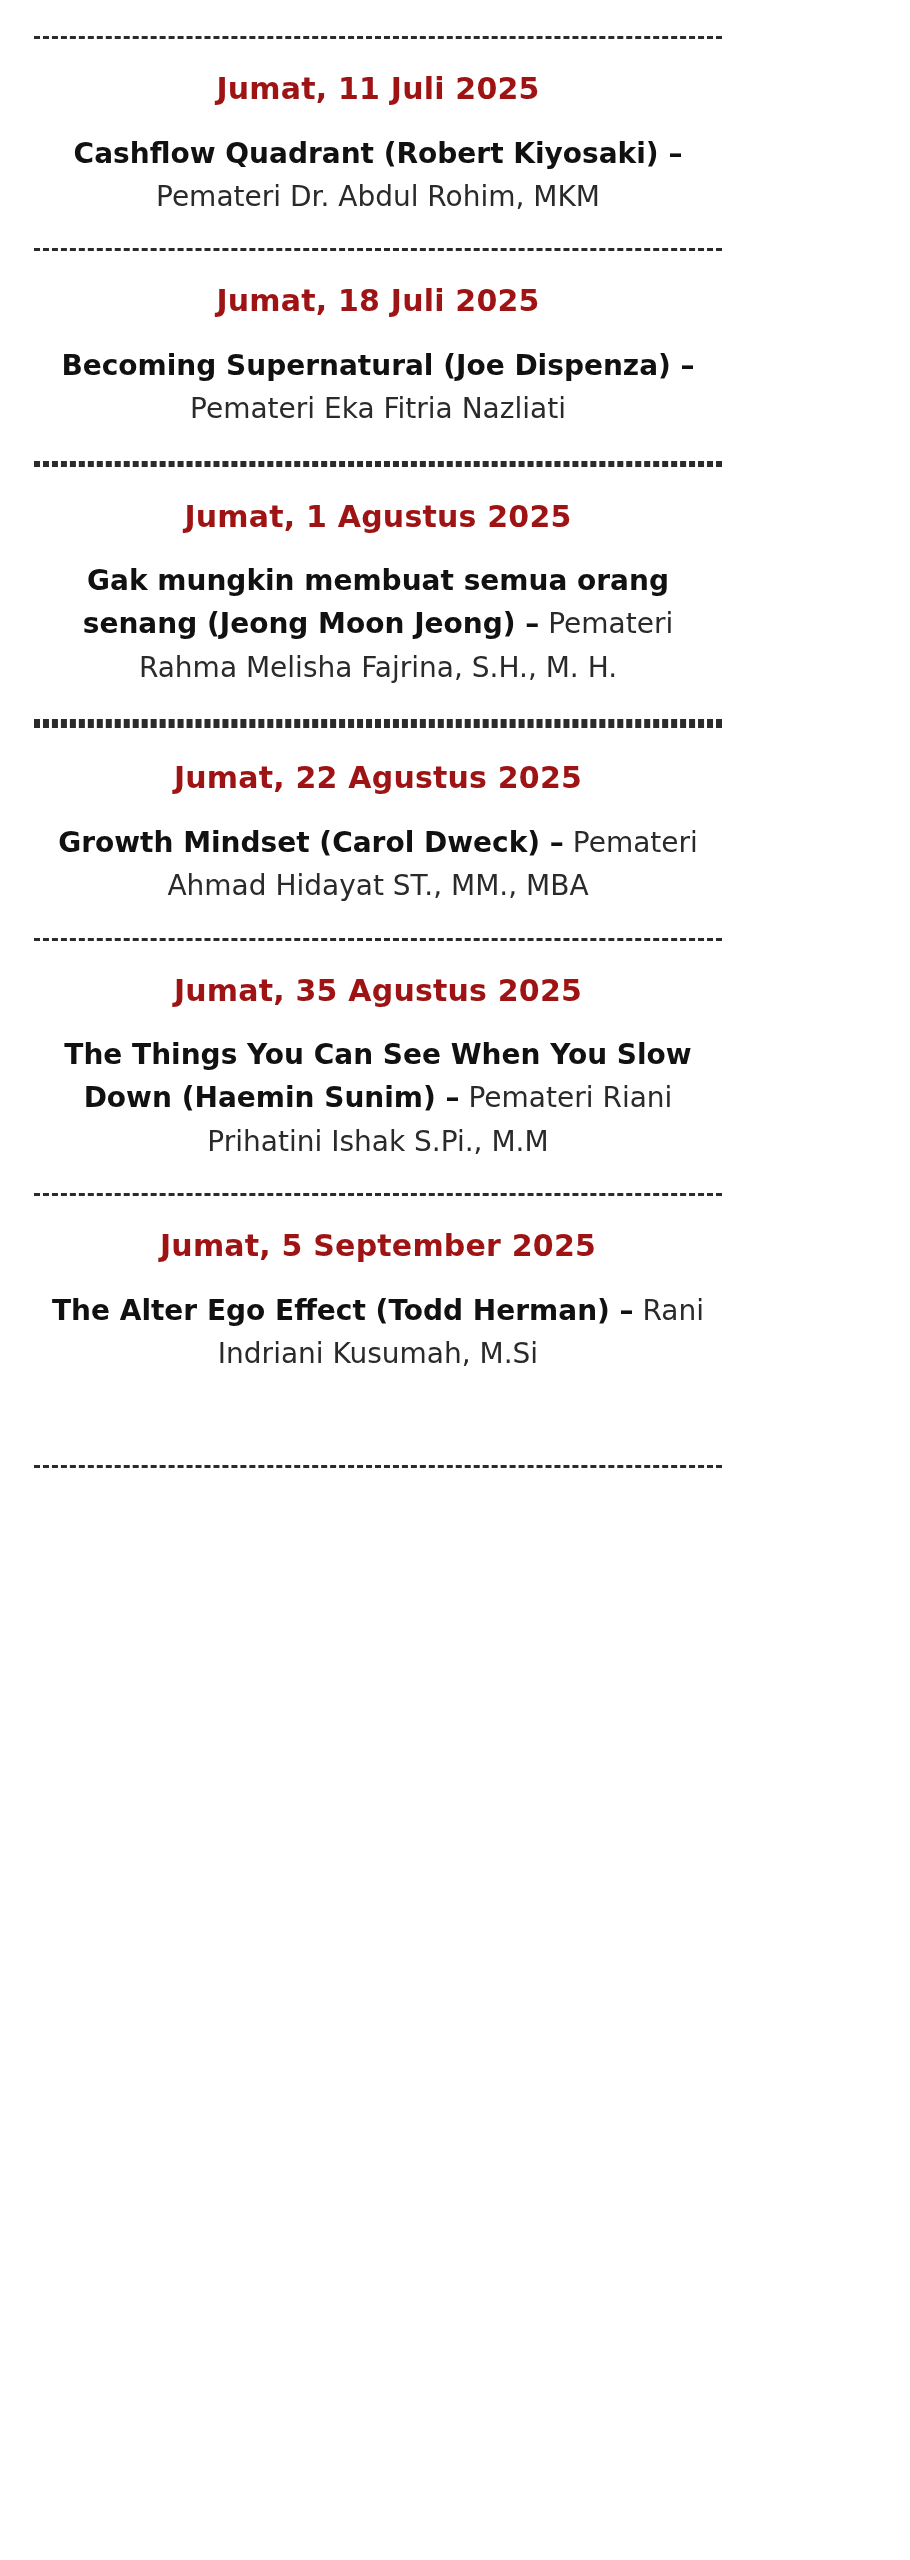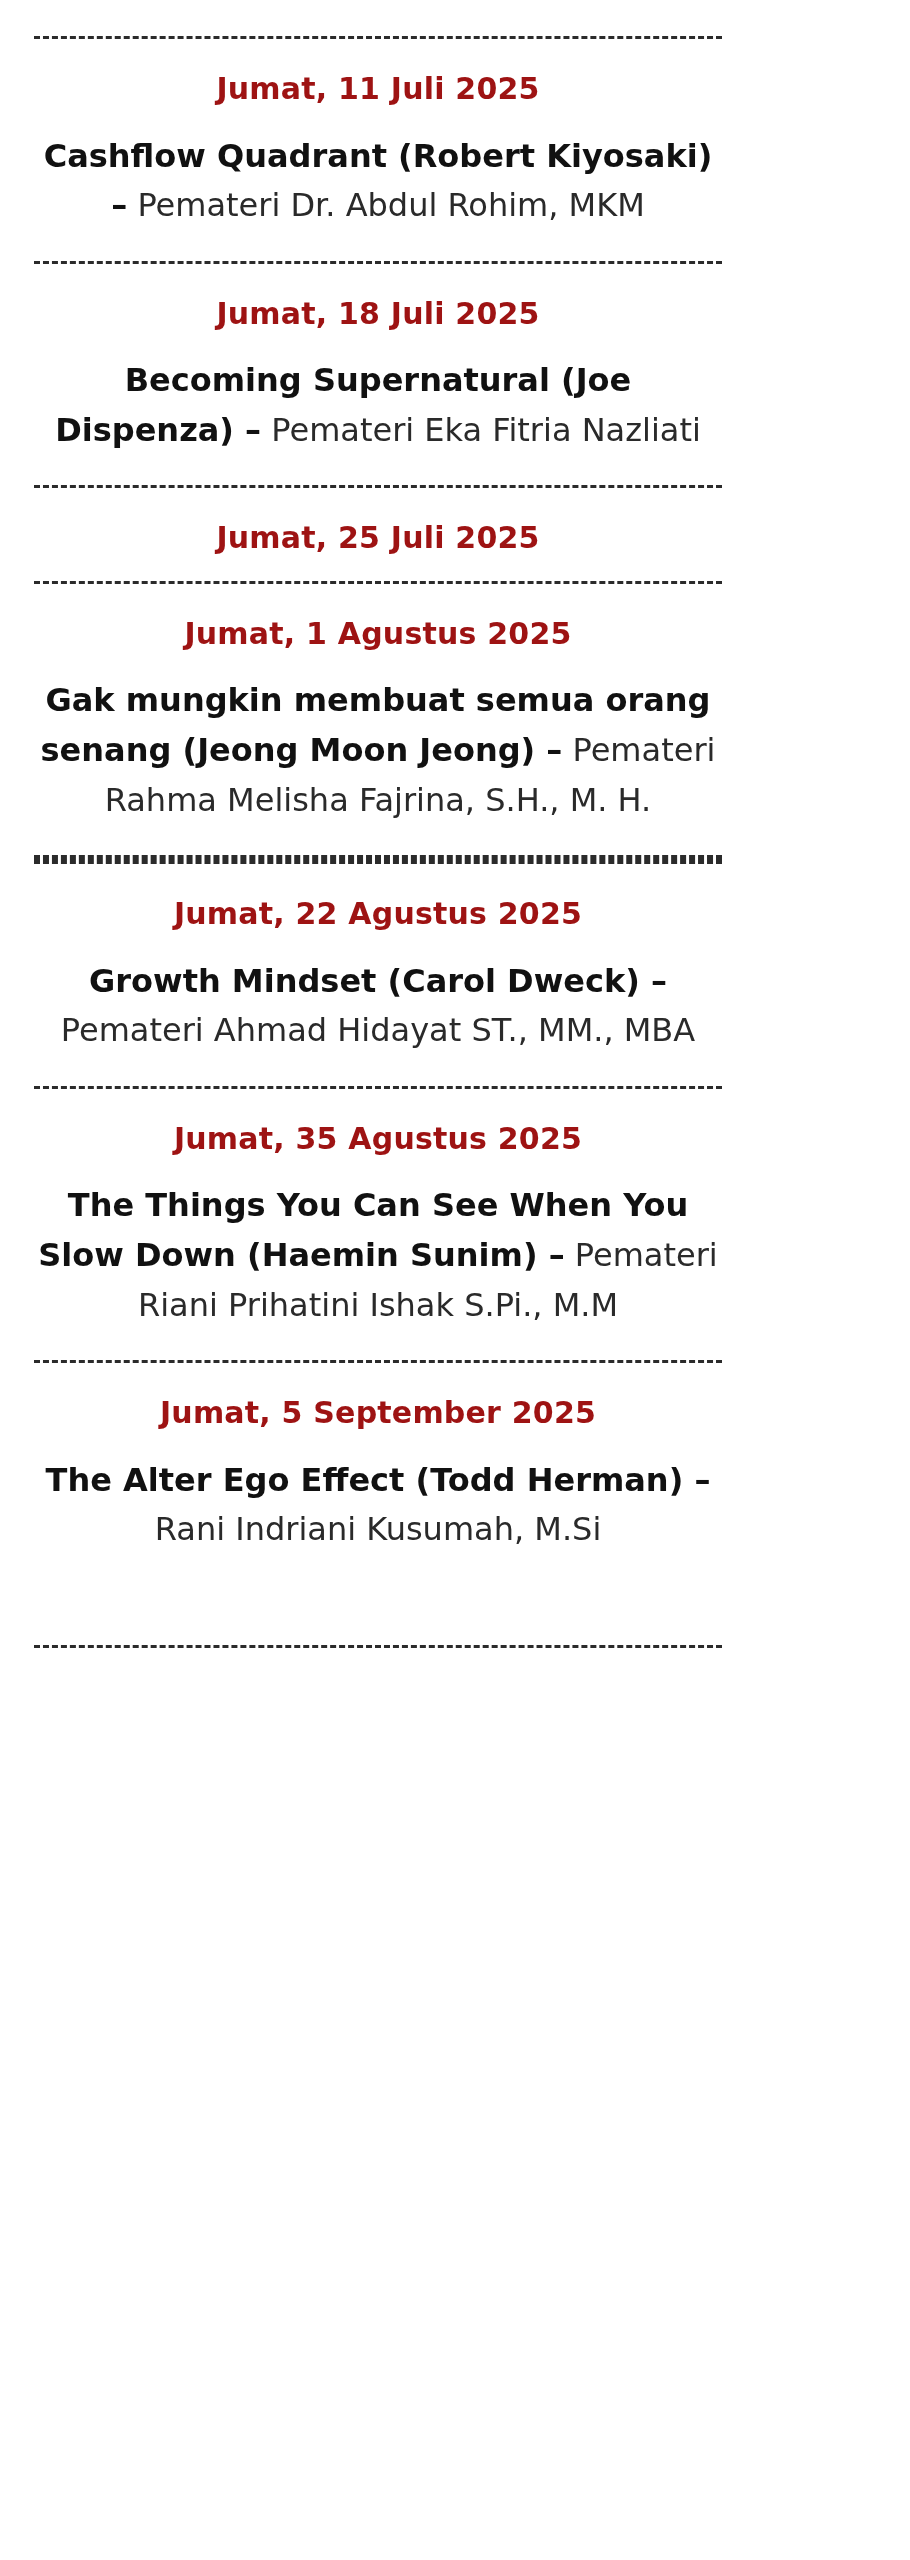--- a/index.html
+++ b/index.html
@@ -30,21 +30,21 @@
   }
   .entry-date {
     color: #9e1313;
     font-weight: bold;
     font-size: 30px;
     line-height: 1.35;
     margin: 30px 0 22px 0;
     letter-spacing: 0.2px;
   }
   .entry-body {
-    font-size: 32px;
+    font-size: 28px;
     line-height: 1.55;
     color: #2a2a2a;
     margin: 0 auto 30px auto;
     max-width: 740px;
     font-weight: normal;
     text-align: center;
   }
   .entry-body .title {
     font-weight: bold;
     color: #111111;
@@ -63,21 +63,20 @@
         <div class="entry-date">Jumat, 11 Juli 2025</div>
         <div class="entry-body"><span class="title">Cashflow Quadrant (Robert Kiyosaki)  –</span> <span class="speaker">Pemateri Dr. Abdul Rohim, MKM</span></div>
       </div>
       <hr class="divider">
       <div class="entry">
         <div class="entry-date">Jumat, 18 Juli 2025</div>
         <div class="entry-body"><span class="title">Becoming Supernatural (Joe Dispenza) –</span> <span class="speaker">Pemateri Eka Fitria Nazliati</span></div>
       </div>
       <hr class="divider">
       <div class="entry">
-        <div class="entry-date">Jumat, 25 Juli 2025</div>
       </div>
       <hr class="divider">
       <div class="entry">
         <div class="entry-date">Jumat, 1 Agustus 2025</div>
         <div class="entry-body"><span class="title">Gak mungkin membuat semua orang senang (Jeong Moon Jeong) –</span> <span class="speaker">Pemateri Rahma Melisha Fajrina, S.H., M. H.</span></div>
       </div>
       <hr class="divider">
       <hr class="divider">
       <hr class="divider">
       <div class="entry">

